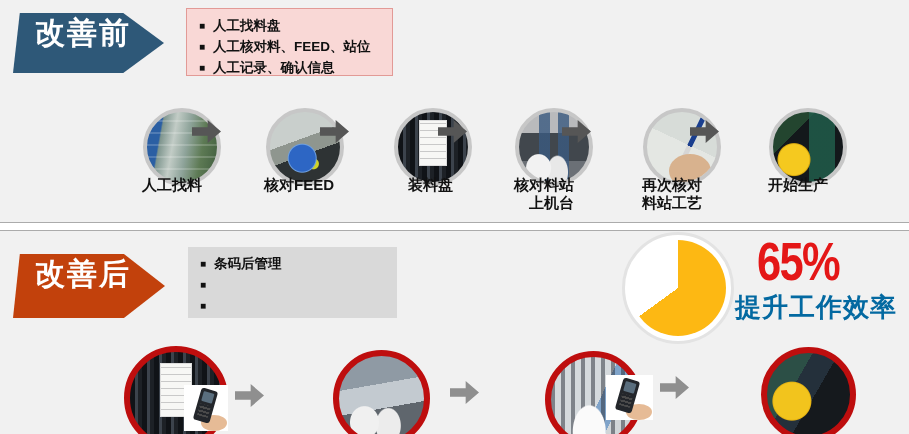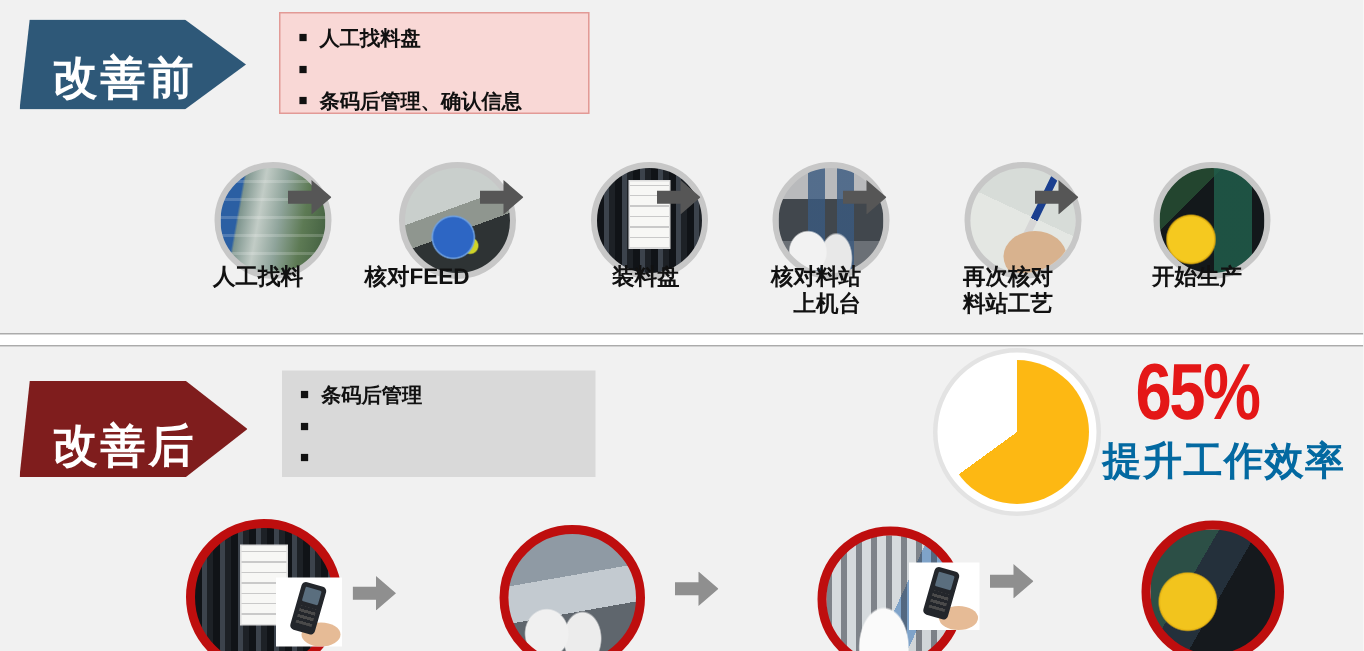--- a/index.html
+++ b/index.html
@@ -1,24 +1,24 @@
 <!DOCTYPE html>
 <html><head>
 <meta charset="utf-8">
 <style>
   html,body{margin:0;padding:0;}
   body{font-family:"Liberation Sans","DejaVu Sans",sans-serif;}
   .slide{position:relative;width:909px;height:434px;background:#F1F1F1;overflow:hidden;}
 
   
-  .banner{position:absolute;display:flex;align-items:flex-end;padding-left:22px;box-sizing:border-box;
+  .banner{position:absolute;display:flex;align-items:flex-start;padding-left:22px;box-sizing:border-box;
           color:#fff;font-weight:bold;font-size:30px;letter-spacing:2px;
           clip-path:polygon(4.5% 0,73% 0,100% 50%,73% 100%,0 100%);}
   .banner.blue{left:13px;top:13px;width:151px;height:60px;background:#2E5878;}
-  .banner.red{left:13px;top:254px;width:152px;height:64px;background:#7f1d1d;}
+  .banner.red{left:13px;top:254px;width:152px;height:64px;background:#c2410c;}
 
   
   .notes{position:absolute;box-sizing:border-box;padding:6px 8px 5px 12px;color:#111;
          font-size:13.5px;font-weight:bold;}
   .notes .row{display:flex;align-items:center;line-height:21px;white-space:nowrap;}
   .notes .bullet{font-size:10px;margin-right:8px;flex:0 0 auto;}
   .notes.pink{left:186px;top:8px;width:207px;height:68px;background:#F9D8D6;border:1px solid #E29A96;}
   .notes.gray{left:188px;top:247px;width:209px;height:71px;background:#D9D9D9;}
 
   
@@ -108,24 +108,25 @@
     <span>改善前</span>
   </div>
 
   <div class="notes pink">
     <div class="row">
       <span class="bullet">■</span>
       <span>人工找料盘</span>
     </div>
     <div class="row">
       <span class="bullet">■</span>
-    </div>
-    <div class="row">
-      <span class="bullet">■</span>
-      <span>条码后管理、确认信息</span>
+      <span>人工核对料、FEED、站位</span>
+    </div>
+    <div class="row">
+      <span class="bullet">■</span>
+      <span>人工记录、确认信息</span>
     </div>
   </div>
 
   <figure class="ph ring-gray ph-find" style="left:103px;"></figure>
   <figure class="ph ring-gray ph-feed" style="left:226px;"></figure>
   <figure class="ph ring-gray ph-rack" style="left:354px;">
       <div class="tag"></div>
     </figure>
   <figure class="ph ring-gray ph-mount" style="left:475px;"></figure>
   <figure class="ph ring-gray ph-write" style="left:603px;">
@@ -133,21 +134,21 @@
     </figure>
   <figure class="ph ring-gray ph-prod" style="left:729px;"></figure>
 
   <span class="arr dark" style="left:192px;top:120px;"></span>
   <span class="arr dark" style="left:320px;top:120px;"></span>
   <span class="arr dark" style="left:438px;top:120px;"></span>
   <span class="arr dark" style="left:562px;top:120px;"></span>
   <span class="arr dark" style="left:690px;top:120px;"></span>
 
   <div class="step-label" style="left:82px;">人工找料</div>
-  <div class="step-label" style="left:193px;">核对FEED</div>
+  <div class="step-label" style="left:214px;">核对FEED</div>
   <div class="step-label" style="left:333px;">装料盘</div>
   <div class="step-label" style="left:454px;">核对料站
 上机台</div>
   <div class="step-label" style="left:582px;">再次核对
 料站工艺</div>
   <div class="step-label" style="left:708px;">开始生产</div>
 
   <div class="divider"></div>
 
   <div class="banner red">

